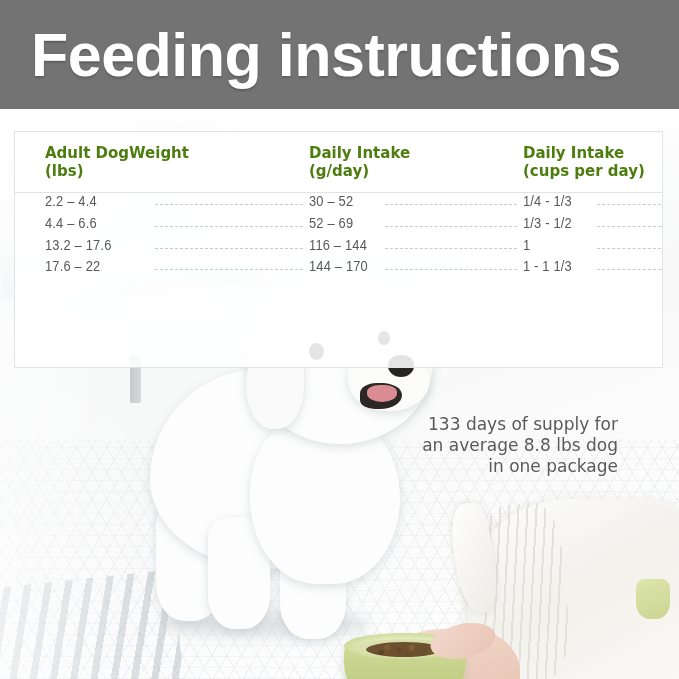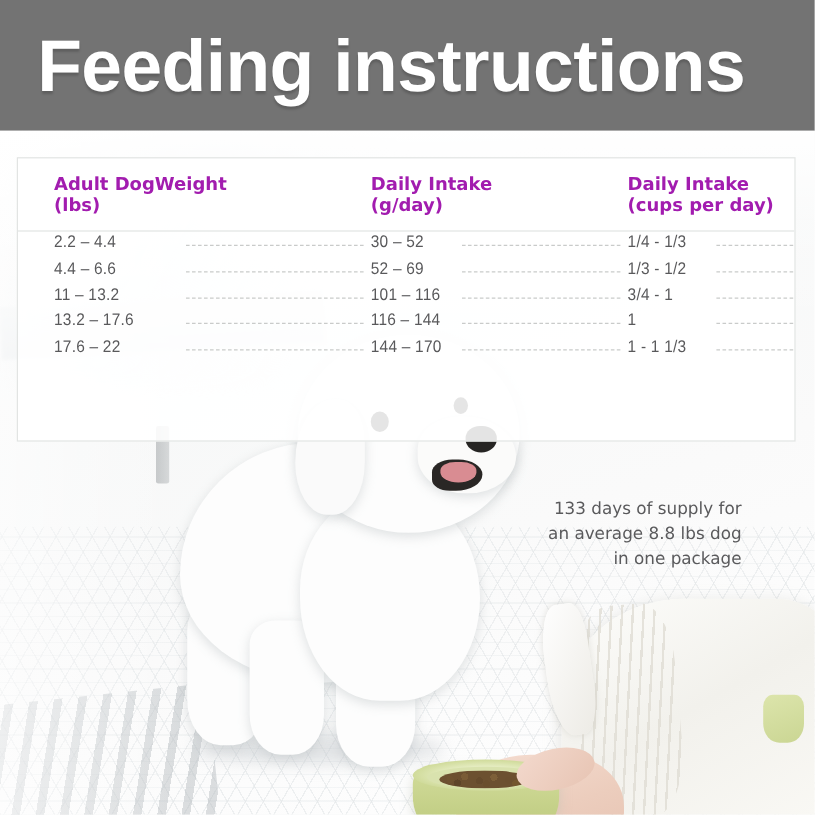--- a/index.html
+++ b/index.html
@@ -67,21 +67,21 @@
     height: 61px;
     border-bottom: 1px solid #e2e4e3;
     box-sizing: border-box;
   }
   .th {
     position: absolute;
     top: 12px;
     font-family: "DejaVu Sans", sans-serif;
     font-size: 15px;
     font-weight: bold;
-    color: #a21caf;
+    color: #4d7c0f;
     line-height: 18px;
     white-space: pre-line;
   }
   .th.c1 { left: 30px; }
   .th.c2 { left: 294px; }
   .th.c3 { left: 508px; }
 
   #table-body {
     position: absolute;
     left: 0;
@@ -120,21 +120,21 @@
   .leader.l3 { left: 582px; width: 64px; }
 
   
   #supply-note {
     position: absolute;
     right: 61px;
     top: 414px;
     width: 230px;
     text-align: right;
     font-family: "DejaVu Sans", sans-serif;
-    font-size: 14px;
+    font-size: 17px;
     line-height: 21px;
     color: #5a5a5c;
     white-space: pre-line;
   }
 
   
   .ph { position: absolute; }
 
   
   #bg-wash {
@@ -411,28 +411,20 @@
       <div class="cell c1">4.4 – 6.6</div>
       <div class="leader l1"></div>
       <div class="cell c2">52 – 69</div>
       <div class="leader l2"></div>
       <div class="cell c3">1/3 - 1/2</div>
       <div class="leader l3"></div>
     </div>
 
 
 
-    <div class="trow">
-      <div class="cell c1">11 – 13.2</div>
-      <div class="leader l1"></div>
-      <div class="cell c2">101 – 116</div>
-      <div class="leader l2"></div>
-      <div class="cell c3">3/4 - 1</div>
-      <div class="leader l3"></div>
-    </div>
 
     <div class="trow">
       <div class="cell c1">13.2 – 17.6</div>
       <div class="leader l1"></div>
       <div class="cell c2">116 – 144</div>
       <div class="leader l2"></div>
       <div class="cell c3">1</div>
       <div class="leader l3"></div>
     </div>
 

